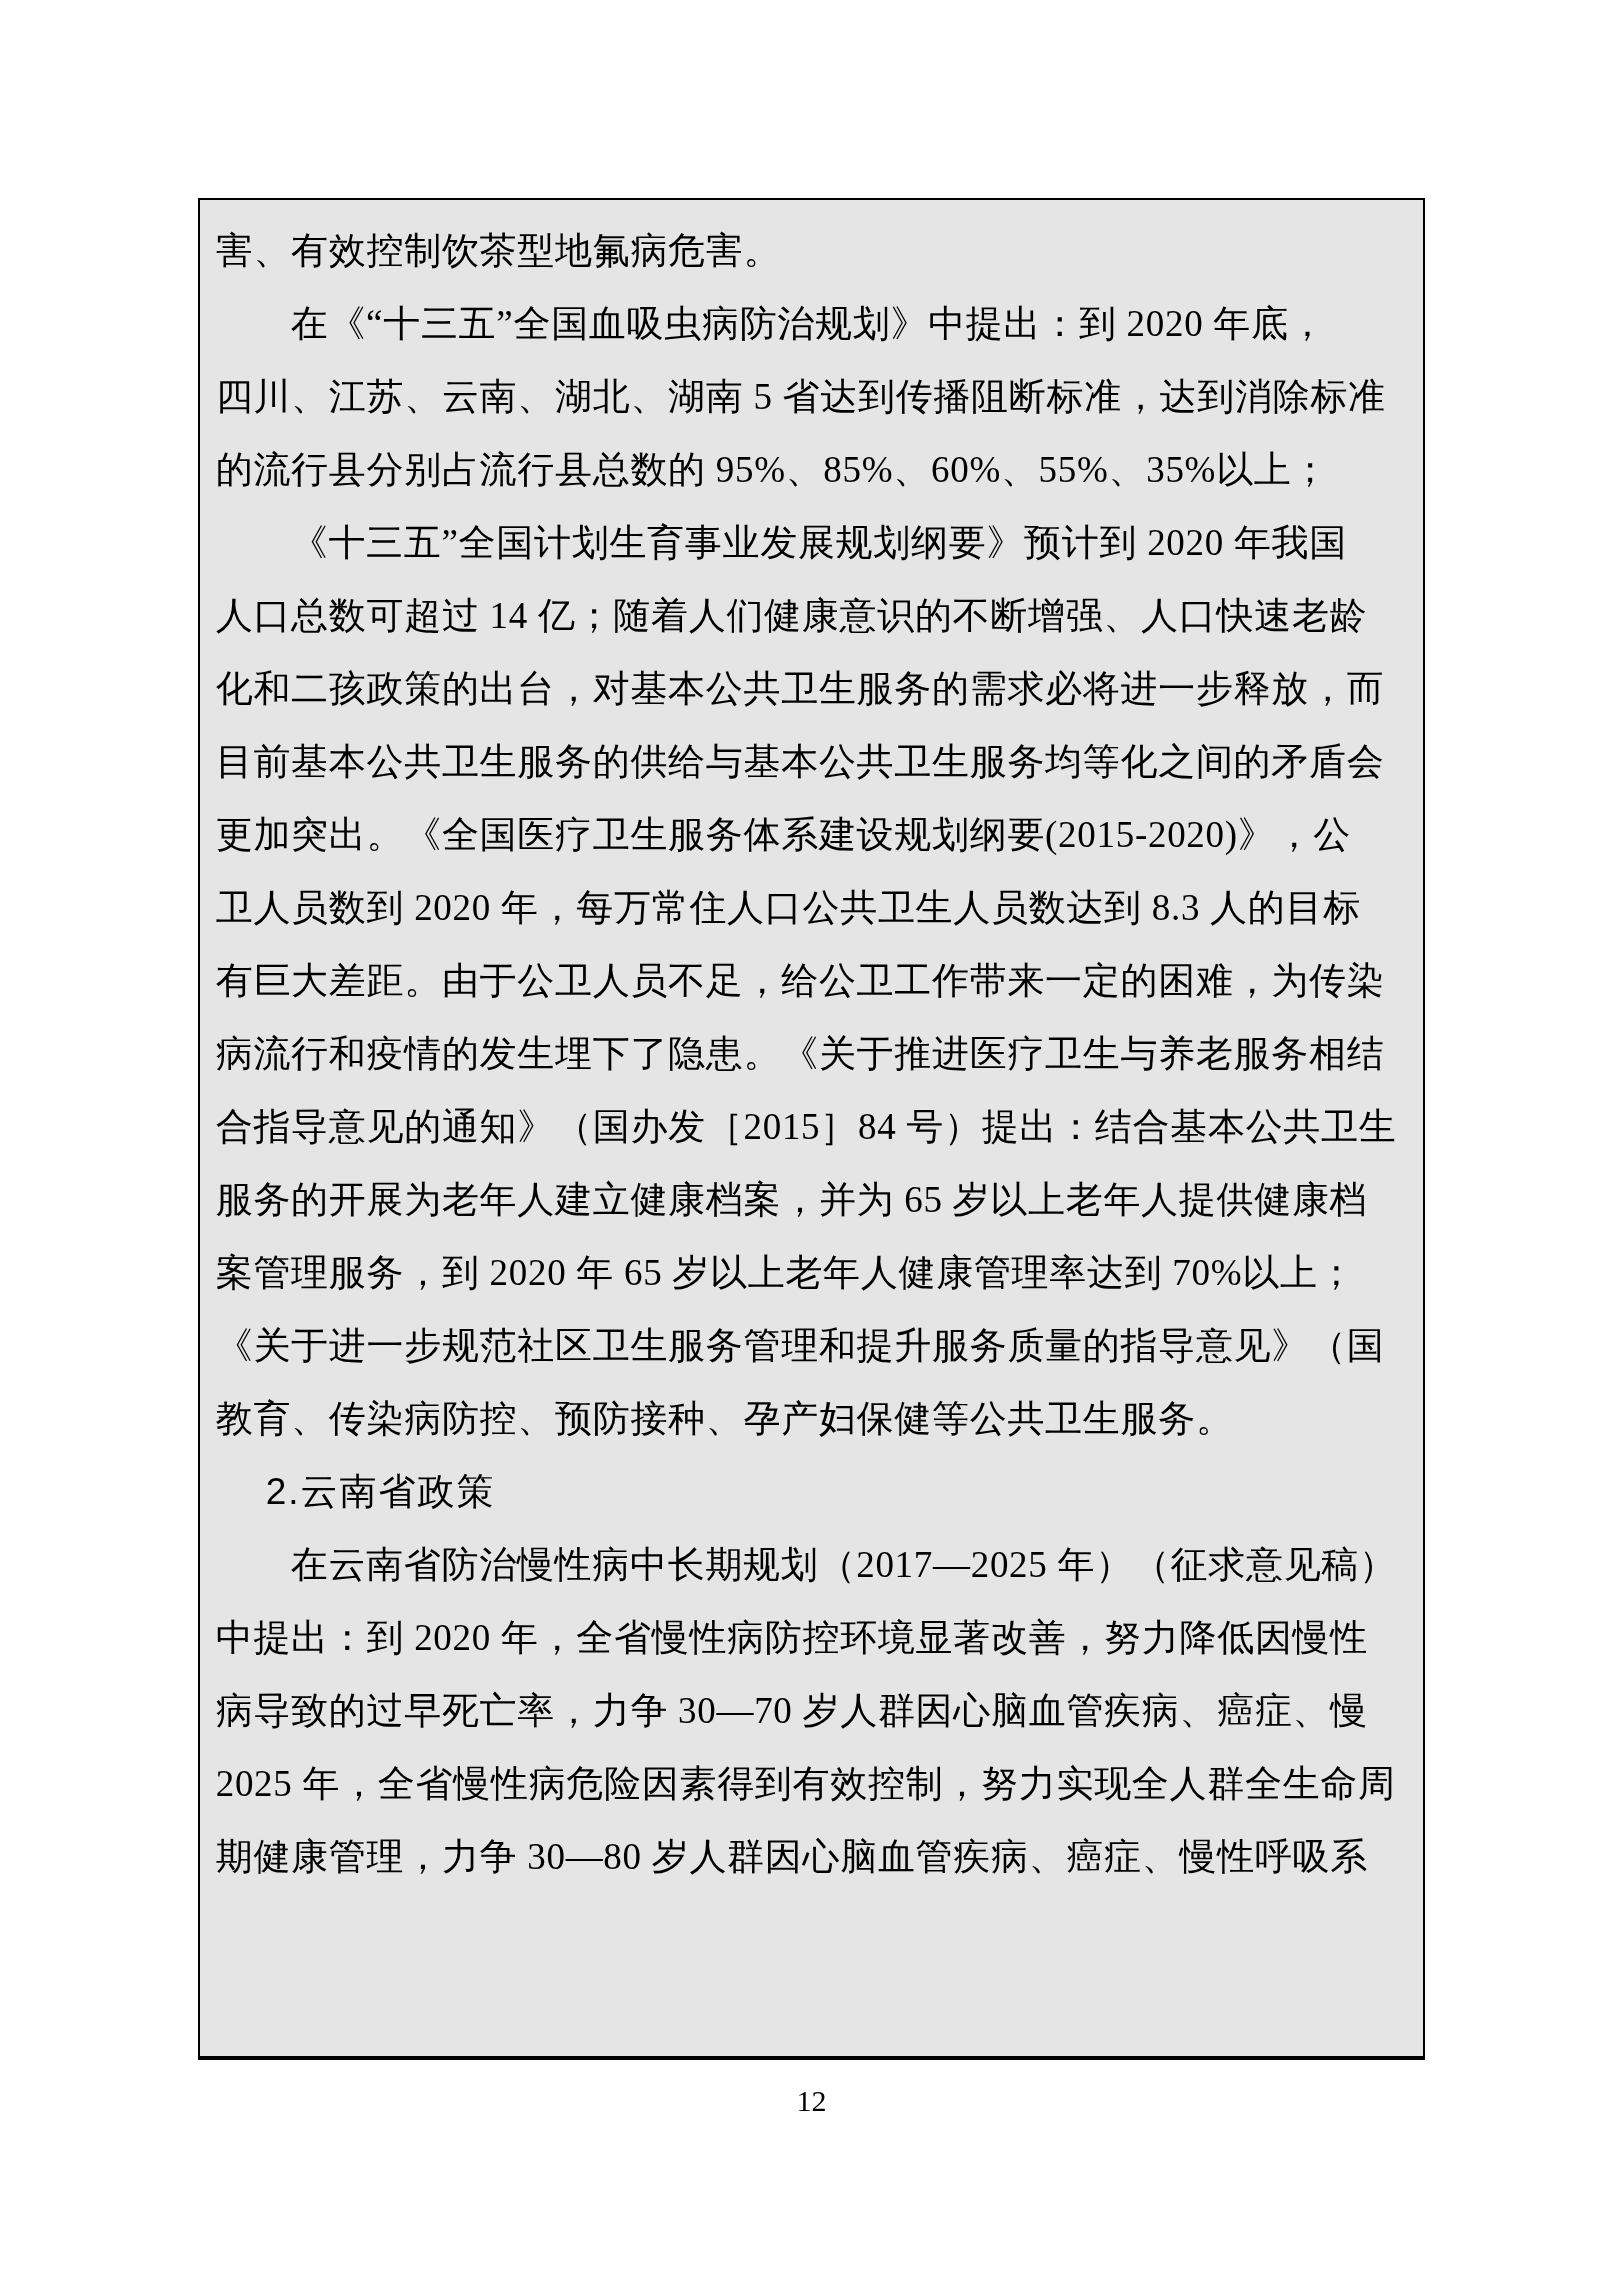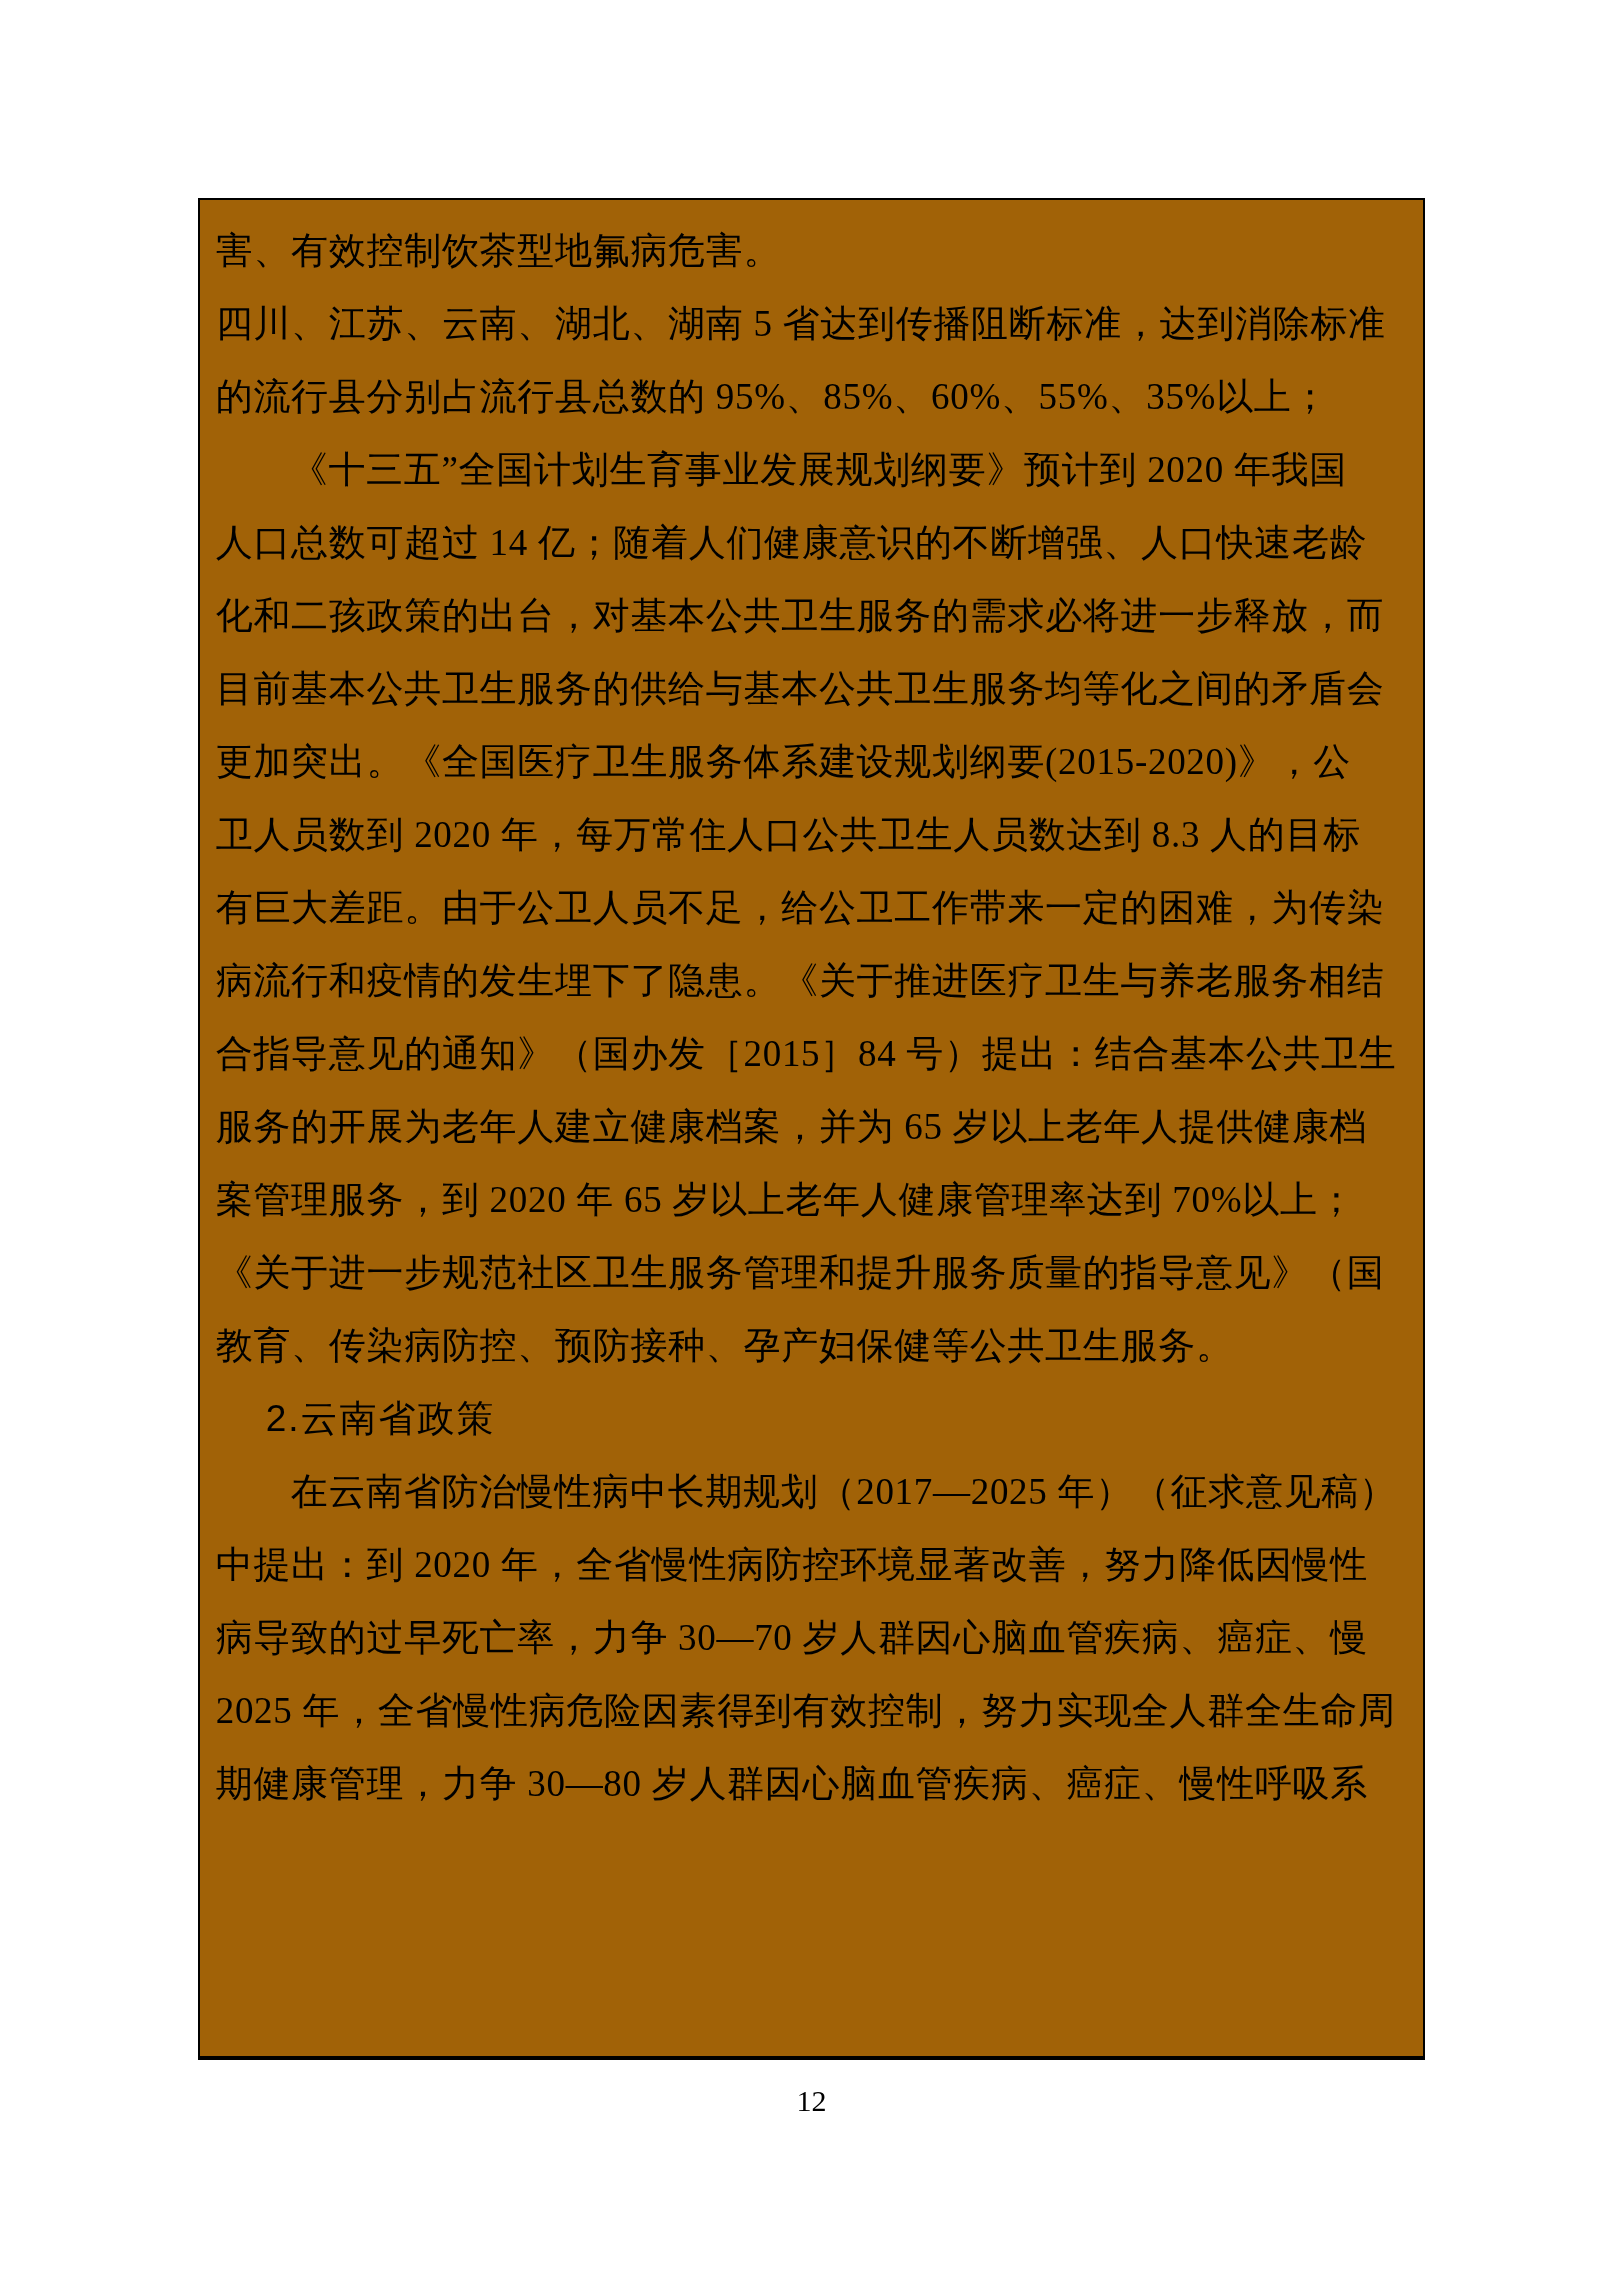--- a/index.html
+++ b/index.html
@@ -20,21 +20,21 @@
     position: absolute;
     left: 198px;
     top: 198px;
     width: 1227px;
     height: 1862px;
     box-sizing: border-box;
     border: 2.6px solid #000000;
     border-bottom-width: 4.6px;
     padding: 14.4px 11.8px 0 15.7px;
     overflow: hidden;
-    background: #a16207;
+    background: #e5e5e5;
   }
   .ln {
     height: 73px;
     line-height: 73px;
     font-size: 37px;
     white-space: nowrap;
     letter-spacing: 0.7px;
   }
   .ln.indent {
     padding-left: 75px;
@@ -56,20 +56,21 @@
     font-size: 30px;
     font-family: "Liberation Serif", "DejaVu Serif", serif;
   }
 </style>
 </head>
 <body>
 
 <div class="page">
   <div class="content-box">
     <div class="ln">害、有效控制饮茶型地氟病危害。</div>
+    <div class="ln indent">在《“十三五”全国血吸虫病防治规划》中提出：到 2020 年底，</div>
     <div class="ln">四川、江苏、云南、湖北、湖南 5 省达到传播阻断标准，达到消除标准</div>
     <div class="ln">的流行县分别占流行县总数的 95%、85%、60%、55%、35%以上；</div>
     <div class="ln indent">《十三五”全国计划生育事业发展规划纲要》预计到 2020 年我国</div>
     <div class="ln">人口总数可超过 14 亿；随着人们健康意识的不断增强、人口快速老龄</div>
     <div class="ln">化和二孩政策的出台，对基本公共卫生服务的需求必将进一步释放，而</div>
     <div class="ln">目前基本公共卫生服务的供给与基本公共卫生服务均等化之间的矛盾会</div>
     <div class="ln">更加突出。《全国医疗卫生服务体系建设规划纲要(2015-2020)》，公</div>
     <div class="ln">卫人员数到 2020 年，每万常住人口公共卫生人员数达到 8.3 人的目标</div>
     <div class="ln">有巨大差距。由于公卫人员不足，给公卫工作带来一定的困难，为传染</div>
     <div class="ln">病流行和疫情的发生埋下了隐患。《关于推进医疗卫生与养老服务相结</div>

